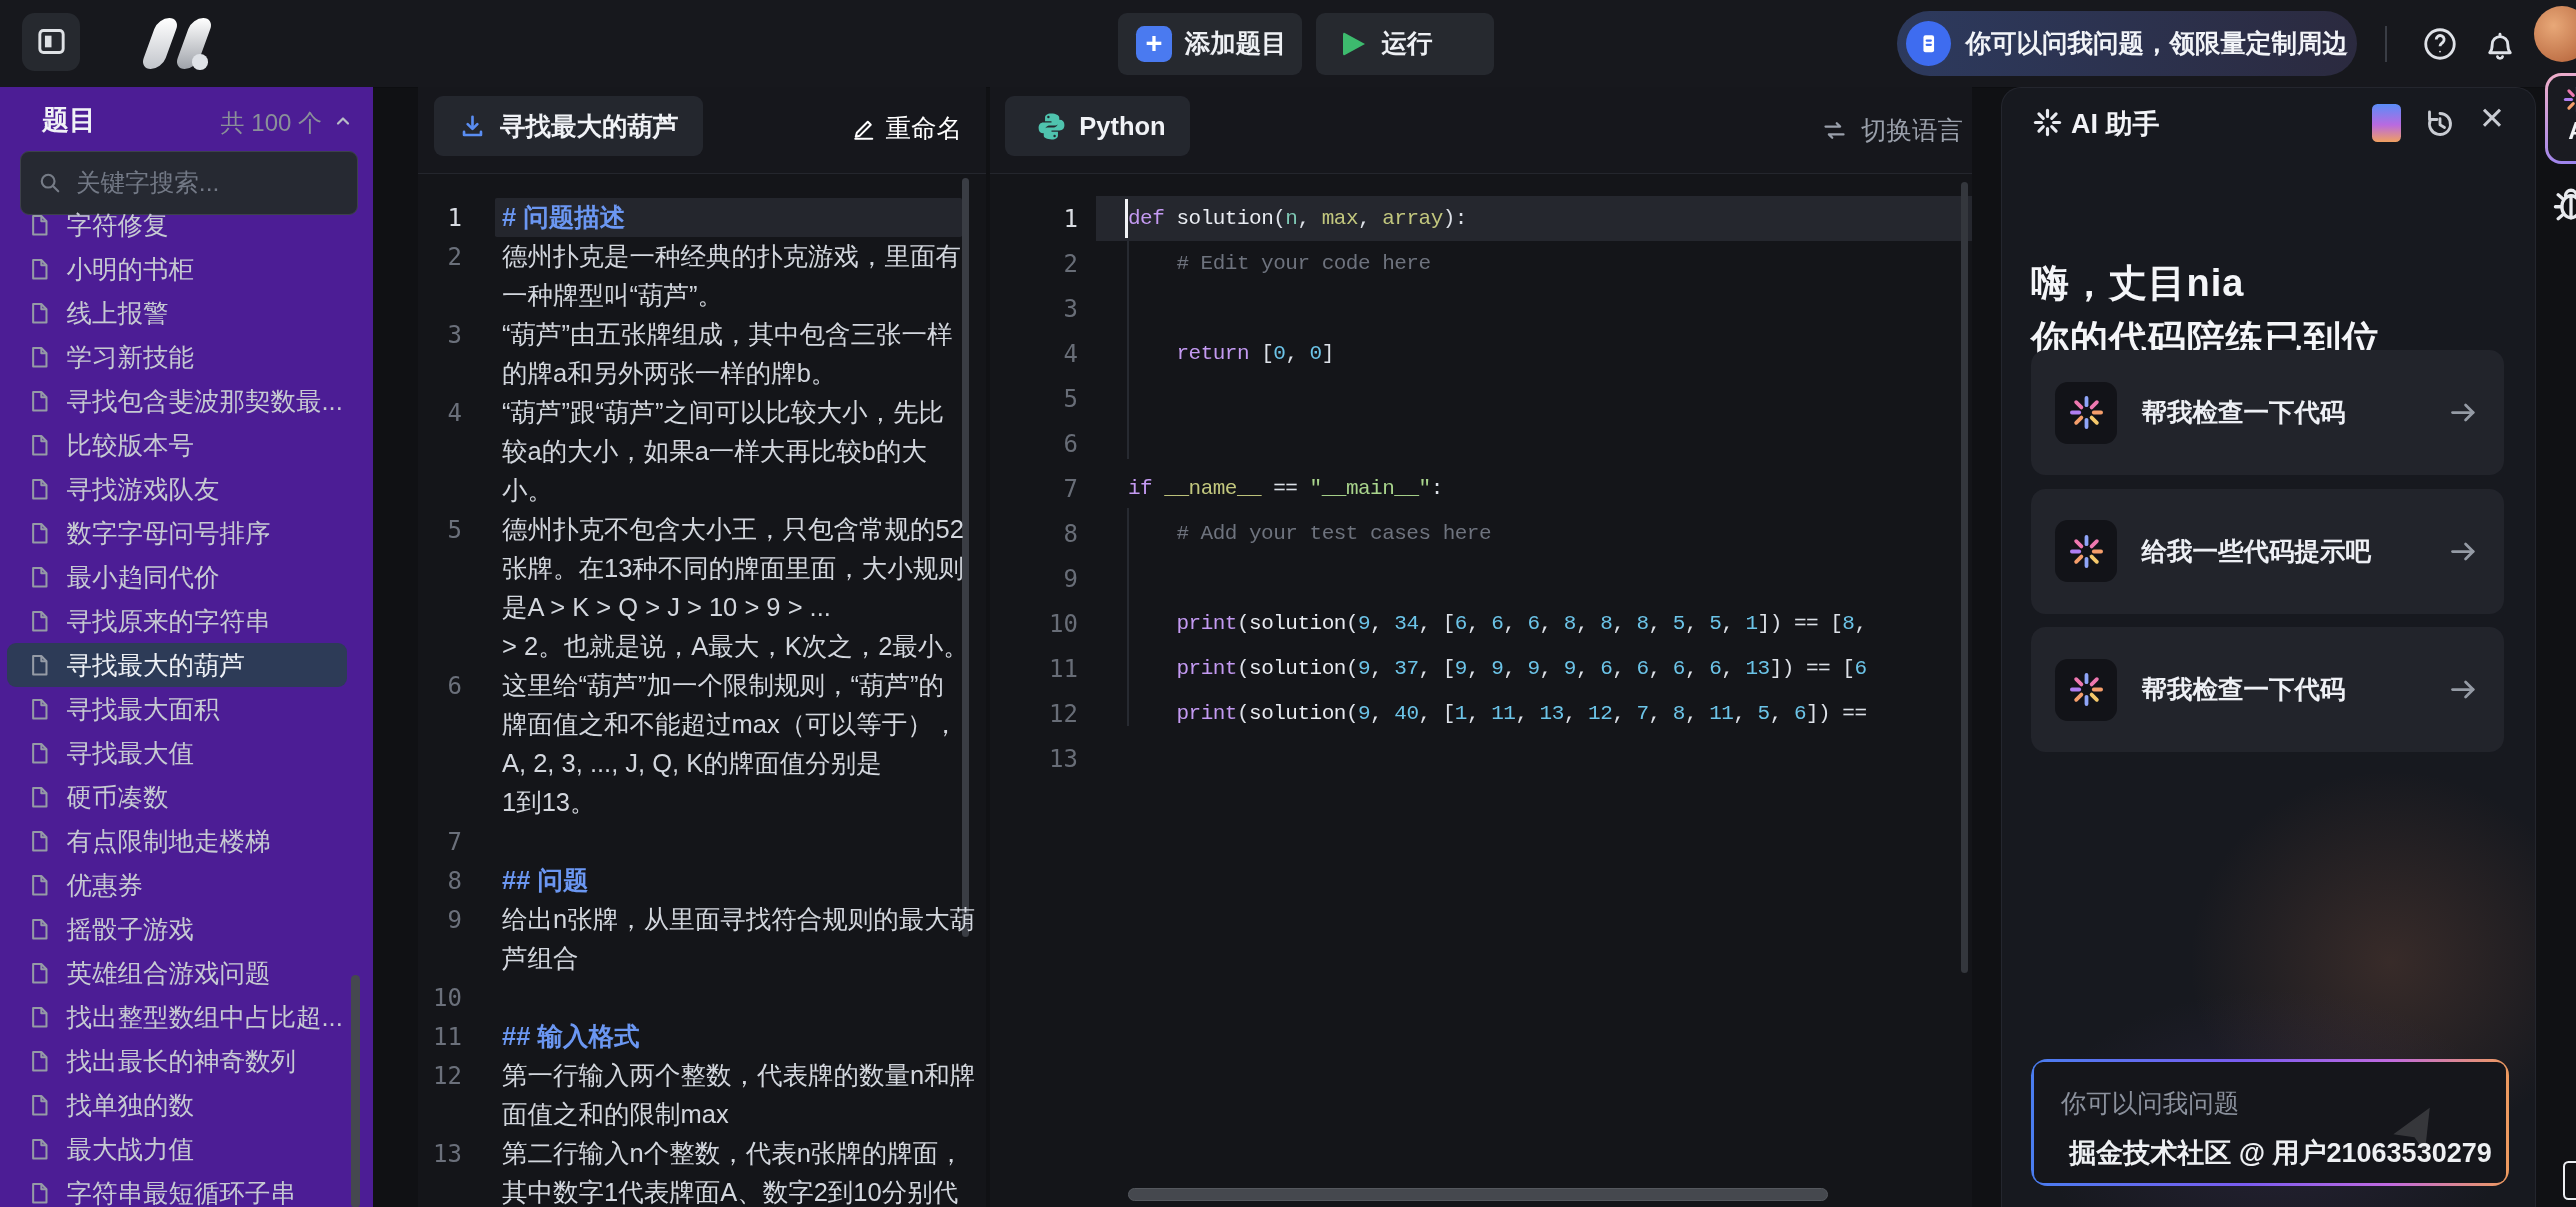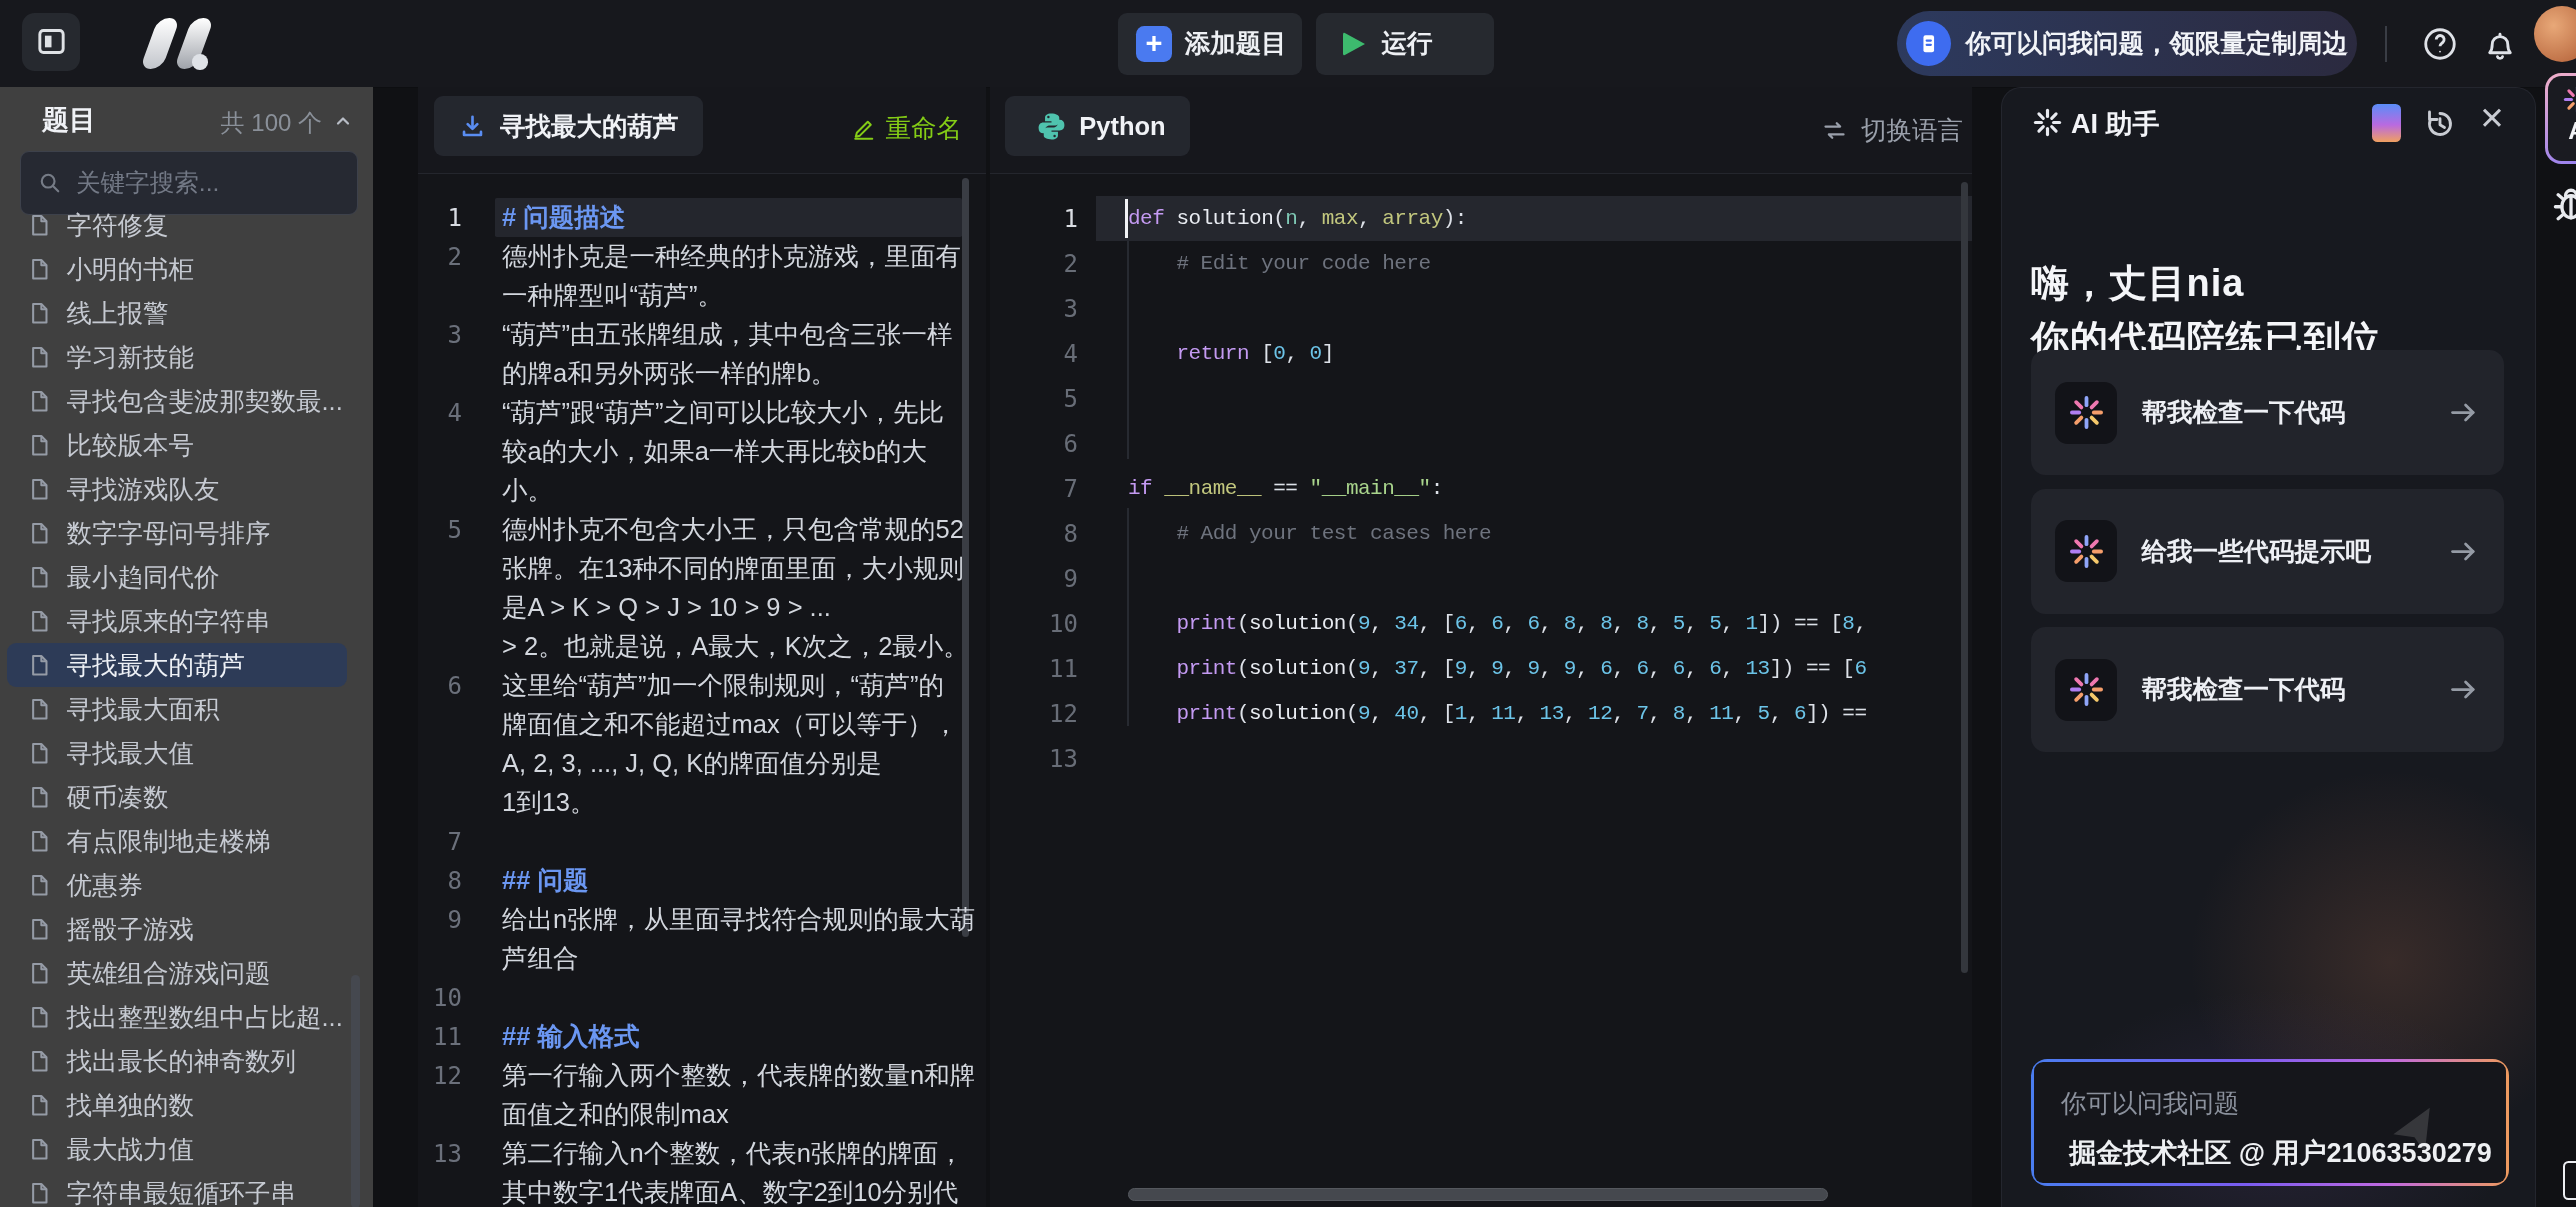--- a/index.html
+++ b/index.html
@@ -18,21 +18,21 @@
   .plus-tile{width:36px;height:36px;border-radius:8.2px;background:#4a7af0;color:#fff;font-size:29px;font-weight:700;display:flex;align-items:center;justify-content:center;line-height:1;}
   .play-tri{width:0;height:0;border-left:22px solid #3dbb6e;border-top:12.7px solid transparent;border-bottom:12.7px solid transparent;border-radius:2.7px;}
   .tb-banner{position:absolute;left:1897px;top:11px;width:460px;height:65px;border-radius:33px;background:linear-gradient(90deg,#2d3a5e 0%,#2b2a3f 100%);display:flex;align-items:center;padding-left:9px;gap:14.6px;box-sizing:border-box;cursor:pointer;}
   .banner-ico{width:45px;height:45px;border-radius:50%;background:#3e6cf0;display:flex;align-items:center;justify-content:center;flex:none;}
   .tb-banner .lbl{font-size:25.5px;font-weight:600;color:#f2f4f8;white-space:nowrap;}
   .tb-div{position:absolute;left:2385px;top:25.5px;width:1.8px;height:36px;background:#3a3d45;}
   .tb-ico{position:absolute;top:20px;width:47px;height:47px;display:flex;align-items:center;justify-content:center;color:#dfe2e8;cursor:pointer;}
   .tb-avatar{position:absolute;left:2534px;top:5.5px;width:56px;height:56px;border-radius:50%;background:radial-gradient(circle at 35% 35%,#e8a878,#b05c34);cursor:pointer;}
 
   
-  #sidebar{position:absolute;left:0;top:87px;width:373px;height:1121px;background:#404040;}
+  #sidebar{position:absolute;left:0;top:87px;width:373px;height:1121px;background:#4c1d95;}
   .sb-title{position:absolute;left:42px;top:14.6px;font-size:27px;font-weight:700;color:#f0f2f6;}
   .sb-count{position:absolute;right:51px;top:20px;font-size:24px;color:#8a9099;}
   .sb-caret{position:absolute;right:18px;top:22px;color:#b8bdc6;cursor:pointer;}
   .sb-search{position:absolute;left:20px;top:64px;width:338px;height:64px;border-radius:9px;background:#262932;border:1.8px solid #3d414b;display:flex;align-items:center;gap:11px;padding-left:16.4px;box-sizing:border-box;}
   .sb-search input{background:transparent;border:0;outline:none;color:#c8ccd4;font-size:24.6px;width:255px;font-family:inherit;}
   .sb-search input::placeholder{color:#737986;}
   .sb-list{position:absolute;left:7.3px;top:116px;width:340px;}
   .sb-item{height:44px;display:flex;align-items:center;gap:14.6px;padding-left:20px;border-radius:9px;font-size:25.5px;color:#c6cad2;white-space:nowrap;overflow:hidden;cursor:pointer;}
   .sb-item.sel{background:#2d3b57;color:#eef1f6;}
   .sb-item svg{flex:none;}
@@ -40,21 +40,21 @@
 
   
   .panel{position:absolute;top:87px;height:1121px;background:#16171c;}
   .p-head{position:absolute;left:0;top:0;right:0;height:86px;border-bottom:1.8px solid #24262d;}
   .p-tab{position:absolute;left:16.4px;top:9px;height:60px;border-radius:9px;background:#24272e;display:inline-flex;align-items:center;gap:12.7px;padding:0 24px;cursor:pointer;}
   .p-tab .lbl{font-size:25.5px;font-weight:700;color:#f0f2f6;white-space:nowrap;}
   .p-body{position:absolute;left:0;top:87px;right:0;bottom:0;background:#141519;overflow:hidden;}
 
   
   #qpanel{left:418px;width:568px;}
-  .q-rename{position:absolute;right:24px;top:24px;display:flex;align-items:center;gap:9px;color:#84cc16;font-size:25.5px;cursor:pointer;}
+  .q-rename{position:absolute;right:24px;top:24px;display:flex;align-items:center;gap:9px;color:#ffffff;font-size:25.5px;cursor:pointer;}
   .q-rows{position:absolute;left:0;top:24px;right:0;}
   .q-row{height:39px;display:flex;align-items:center;position:relative;}
   .q-row.hl::before{content:'';position:absolute;left:77px;width:467px;top:0;bottom:0;background:#24262d;border-radius:1.8px;}
   .q-num{width:44px;text-align:right;font-family:"DejaVu Sans Mono",monospace;font-size:24px;color:#6b707b;flex:none;position:relative;z-index:1;}
   .q-row.hl .q-num{color:#d8dbe2;}
   .q-text{margin-left:40px;font-size:25.5px;color:#d3d7de;white-space:pre;position:relative;z-index:1;letter-spacing:0;}
   .q-text.q-h{color:#6b97f2;font-weight:700;}
   .q-scroll{position:absolute;left:544px;top:91px;width:7.3px;height:759px;border-radius:3.6px;background:#3a3d44;cursor:pointer;}
 
   

